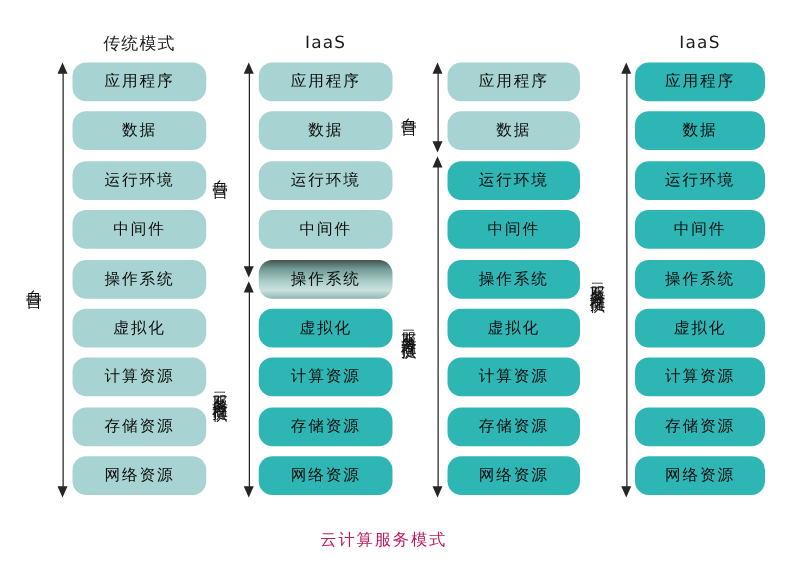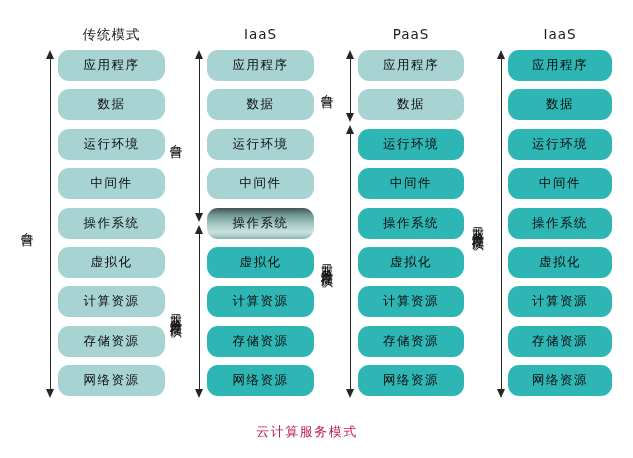--- a/index.html
+++ b/index.html
@@ -68,21 +68,20 @@
       <div class="ahead up"></div>
       <div class="ahead down"></div>
     </div>
     <div class="vlabel" style="left: 166px; top: 136.089px;">自营</div>
     <div class="arrow" style="left: 195px; top: 225.33px; height: 172.178px;">
       <div class="aline"></div>
       <div class="ahead up"></div>
       <div class="ahead down"></div>
     </div>
     <div class="vlabel" style="left: 166px; top: 311.419px;">云服务商提供</div>
-    <div class="hdr" style="left: 358px; width: 106px; top: 26px;">PaaS</div>
     <div class="box light" style="left: 358px; width: 106px; top: 50px; height: 31px;">应用程序</div>
     <div class="box light" style="left: 358px; width: 106px; top: 89.4px; height: 31px;">数据</div>
     <div class="box dark" style="left: 358px; width: 106px; top: 128.8px; height: 31px;">运行环境</div>
     <div class="box dark" style="left: 358px; width: 106px; top: 168.2px; height: 31px;">中间件</div>
     <div class="box dark" style="left: 358px; width: 106px; top: 207.6px; height: 31px;">操作系统</div>
     <div class="box dark" style="left: 358px; width: 106px; top: 247px; height: 31px;">虚拟化</div>
     <div class="box dark" style="left: 358px; width: 106px; top: 286.4px; height: 31px;">计算资源</div>
     <div class="box dark" style="left: 358px; width: 106px; top: 325.8px; height: 31px;">存储资源</div>
     <div class="box dark" style="left: 358px; width: 106px; top: 365.2px; height: 31px;">网络资源</div>
     <div class="arrow" style="left: 346px; top: 50px; height: 72.102px;">

